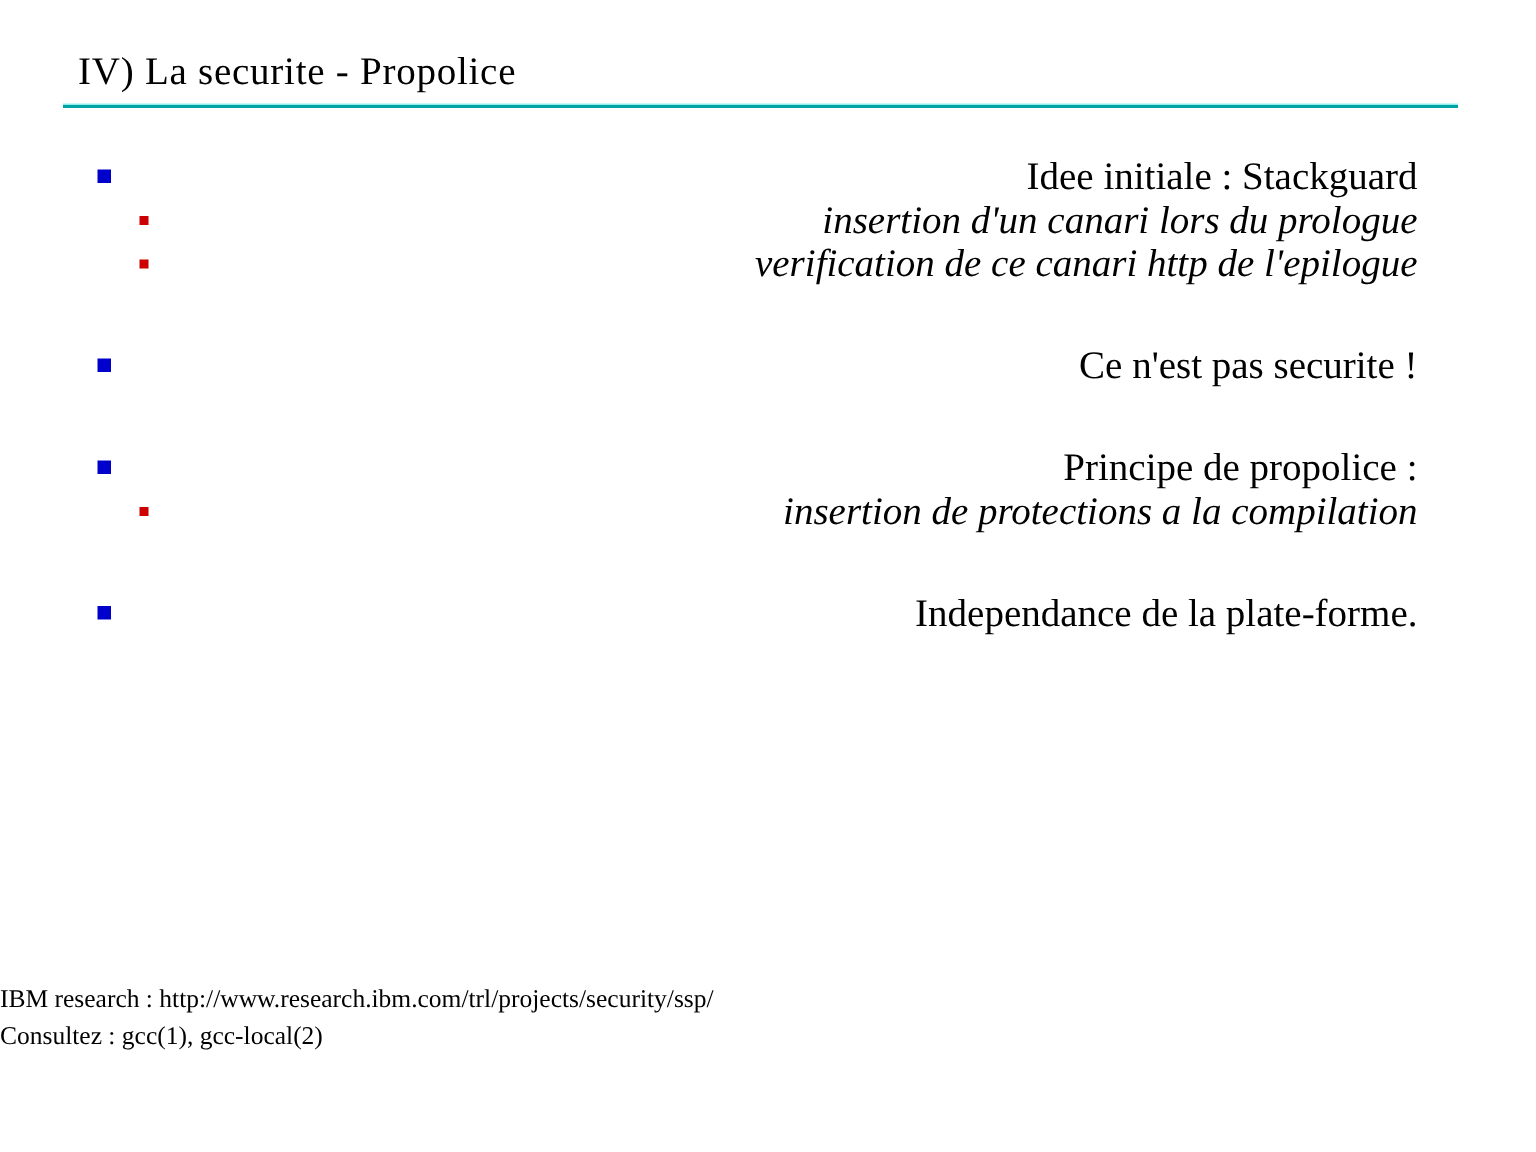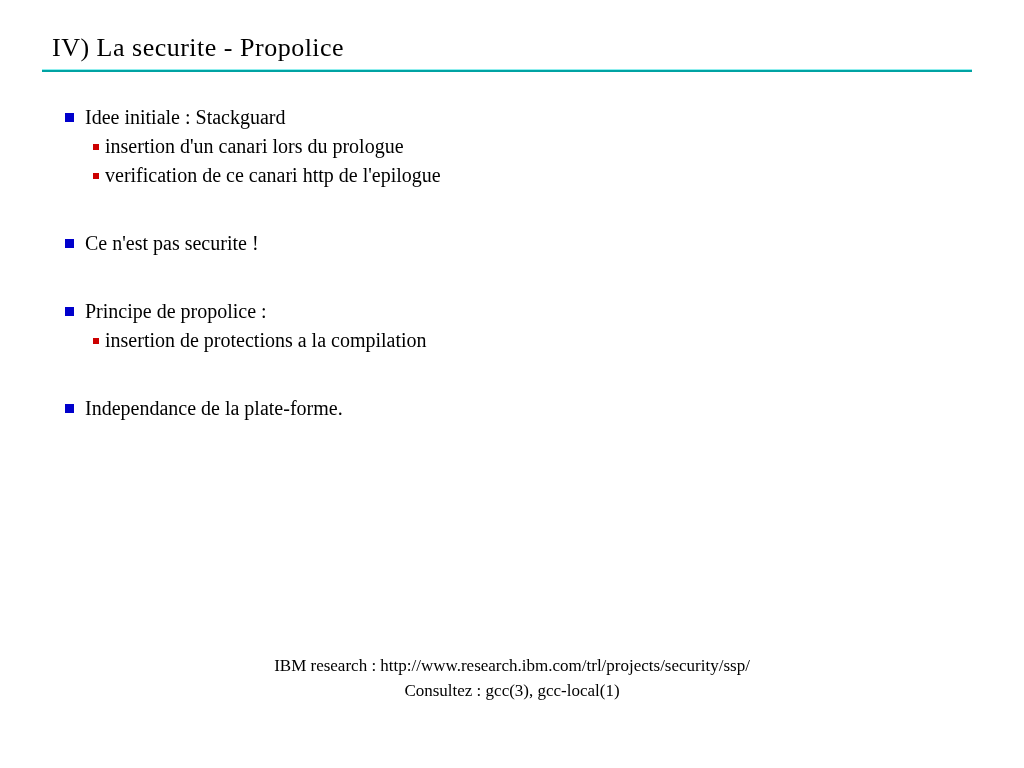--- a/index.html
+++ b/index.html
@@ -40,30 +40,32 @@
     position: absolute;
     left: 65px;
     top: 103px;
     width: 880px;
   }
   .group {
     margin-bottom: 39px;
   }
   .item {
     position: relative;
-    font-size: 20px;
+    font-size: 26px;
     line-height: 29px;
     white-space: nowrap;
+    text-align: right;
   }
   .item.l1 {
     padding-left: 20px;
   }
   .item.l2 {
     margin-left: 28px;
     padding-left: 12px;
+    font-style: italic;
   }
   .bullet {
     position: absolute;
     display: block;
   }
   .bullet.b1 {
     left: 0;
     top: 10px;
     width: 9px;
     height: 9px;
@@ -74,21 +76,21 @@
     top: 12px;
     width: 6px;
     height: 6px;
     background: #cc0000;
   }
   .footer {
     position: absolute;
     left: 0;
     top: 653px;
     width: 1024px;
-    text-align: center;
+    text-align: left;
     font-size: 17px;
     line-height: 25px;
   }
 </style>
 </head>
 <body>
 
 <div class="slide">
 
   <h1 class="slide-title">IV) La securite - Propolice</h1>
@@ -134,16 +136,16 @@
       <div class="item l1">
         <span class="bullet b1"></span>
         <span>Independance de la plate-forme.</span>
       </div>
     </div>
 
   </div>
 
   <div class="footer">
     <div>IBM research : http://www.research.ibm.com/trl/projects/security/ssp/</div>
-    <div>Consultez : gcc(3), gcc-local(1)</div>
+    <div>Consultez : gcc(1), gcc-local(2)</div>
   </div>
 
 </div>
 
 </body></html>

